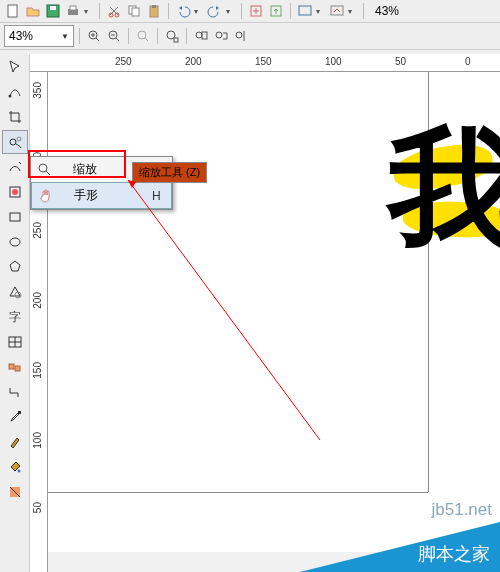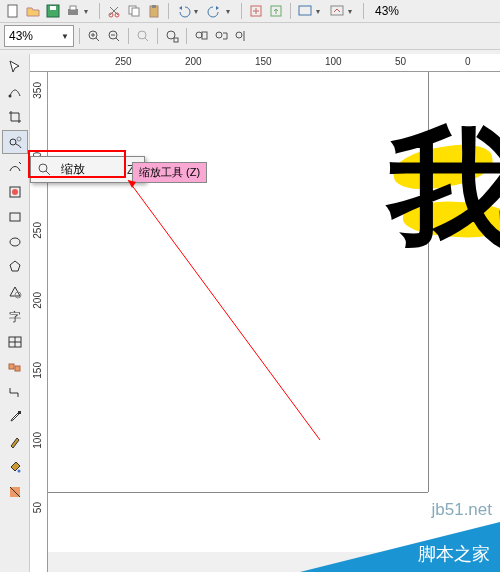--- a/index.html
+++ b/index.html
@@ -13,27 +13,27 @@
 .ruler-h{position:absolute;left:30px;top:54px;right:0;height:18px;background:#fff;border-bottom:1px solid #999}
 .ruler-mark{position:absolute;top:2px;font-size:10px;color:#333}
 .ruler-v{position:absolute;left:30px;top:72px;width:18px;bottom:0;background:#fff;border-right:1px solid #999}
 .vmark{position:absolute;left:2px;font-size:10px;color:#333;writing-mode:vertical-rl;transform:rotate(180deg)}
 .toolbox{position:absolute;left:0;top:54px;width:30px;bottom:0;background:#eee;border-right:1px solid #ccc}
 .tool{width:26px;height:24px;margin:1px auto;display:flex;align-items:center;justify-content:center;cursor:pointer;border:1px solid transparent}
 .tool.active{border:1px solid #999;background:#dce5f0}
 .tool svg{width:16px;height:16px}
 .canvas{position:absolute;left:48px;top:72px;right:0;bottom:20px;background:#fff}
 .flyout{position:absolute;left:30px;top:156px;background:#f4f4f4;border:1px solid #888;box-shadow:2px 2px 4px rgba(0,0,0,0.3)}
-.fly-item{display:flex;align-items:center;padding:4px 10px 4px 6px;gap:8px;cursor:pointer}
+.fly-item{display:flex;align-items:center;padding:4px 10px 4px 6px;gap:20px;cursor:pointer}
 .fly-item .ico{width:16px;height:16px;display:flex;align-items:center;justify-content:center}
 .fly-item .lbl{flex:1;min-width:50px}
 .fly-item .key{margin-left:8px;color:#333}
 .fly-item.hover{background:#dce8f5;border:1px solid #7aa}
 .red-box{position:absolute;border:2px solid red;pointer-events:none}
-.tooltip{position:absolute;background:#f9a8d4;border:1px solid #888;padding:2px 6px;font-size:11px}
+.tooltip{position:absolute;background:#c2410c;border:1px solid #888;padding:2px 6px;font-size:11px}
 .big-char{position:absolute;font-size:130px;font-weight:900;color:#000;font-family:"SimHei","Microsoft YaHei"}
 .hl{position:absolute;background:#ffe000;border-radius:50% 40% 50% 40%}
 .pline{position:absolute;background:#888}
 .corner-tri{position:absolute;right:0;bottom:0;width:0;height:0;border-left:200px solid transparent;border-bottom:50px solid #1b94d4}
 .corner-txt{position:absolute;right:10px;bottom:6px;color:#fff;font-size:18px;font-family:Liberation Sans, sans-serif}
 .url{position:absolute;right:8px;color:#8ab;font-size:17px}
 </style>
 </head>
 <body>
 
@@ -316,20 +316,29 @@
   <div class="fly-item">
     <span class="ico">
         <svg viewBox="0 0 16 16">
           <circle cx="6" cy="6" r="4" fill="none" stroke="#555"></circle>
           <path d="M9 9l4 4" stroke="#555"></path>
         </svg>
       </span>
     <span class="lbl">缩放</span>
     <span class="key">Z</span>
   </div>
+  <div class="fly-item hover">
+    <span class="ico">
+        <svg viewBox="0 0 16 16">
+          <path d="M5 8V4a1 1 0 0 1 2 0v3V3a1 1 0 0 1 2 0v4V4a1 1 0 0 1 2 0v5c0 3-2 5-4 5s-4-2-4-4l1-2z" fill="#fff" stroke="#c77"></path>
+        </svg>
+      </span>
+    <span class="lbl">手形</span>
+    <span class="key">H</span>
+  </div>
 </div>
 
 <div class="tooltip" style="left:132px;top:162px">缩放工具 (Z)</div>
 
 <div class="red-box" style="left:28px;top:150px;width:98px;height:28px"></div>
 <svg style="position:absolute;left:0;top:0;width:500px;height:572px;pointer-events:none">
   <line x1="128" y1="180" x2="320" y2="440" stroke="red" stroke-width="1"></line>
   <path d="M128 180 l8 2 l-4 6 z" fill="red"></path>
 </svg>
 

